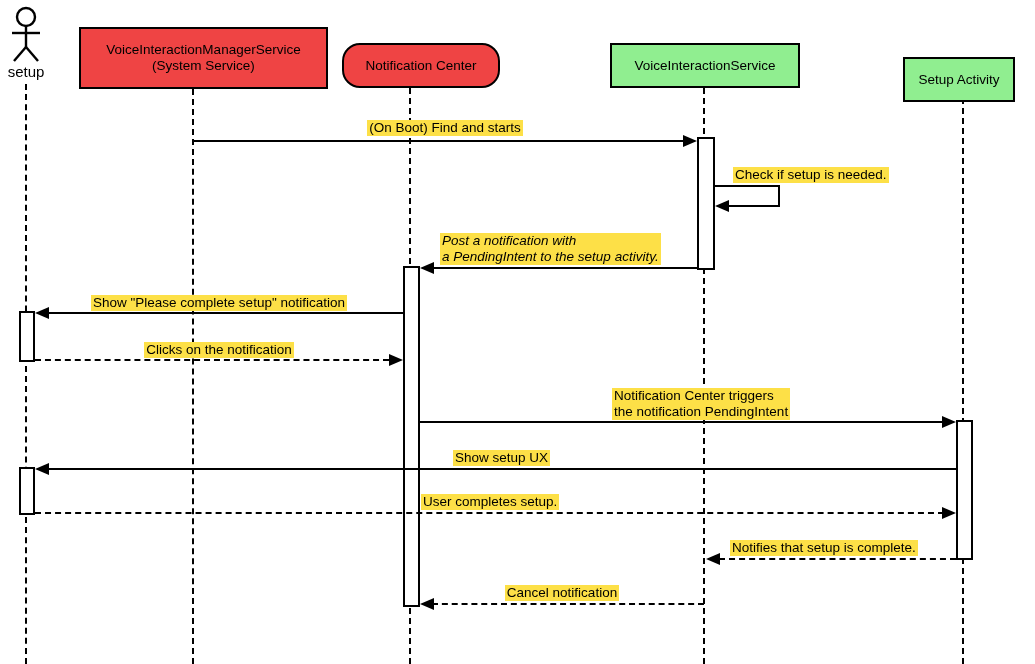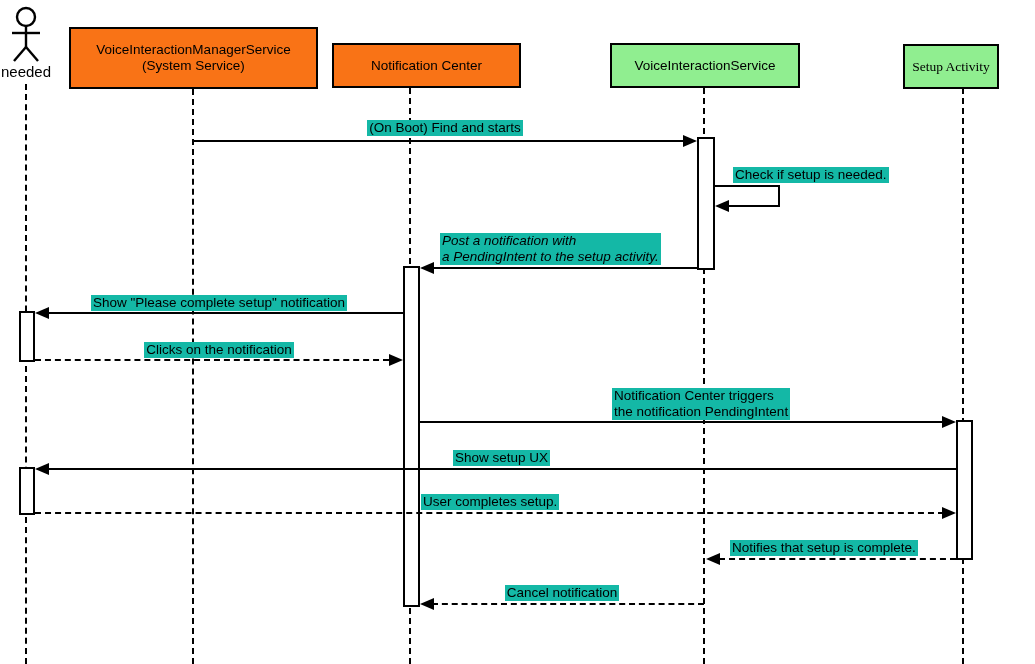--- a/index.html
+++ b/index.html
@@ -8,36 +8,36 @@
     font-family:"Liberation Sans","DejaVu Sans",sans-serif;color:#000;
   }
   
   .lifeline{position:absolute;width:0;border-left:2px dashed #000;z-index:1;}
   
   .pbox{
     position:absolute;box-sizing:border-box;border:2px solid #000;
     display:flex;align-items:center;justify-content:center;text-align:center;
     font-size:13.5px;line-height:16px;white-space:pre-line;z-index:2;
   }
-  .pbox.cyan{background:#f97316;}
+  .pbox.cyan{background:#ef4444;margin-left:10px;}
   .pbox.green{background:#90ee90;}
   
   .act{position:absolute;box-sizing:border-box;border:2px solid #000;background:#fff;z-index:2;}
   
   .mline{position:absolute;height:0;border-top:2px solid #000;z-index:3;}
   .mline.dashed{border-top-style:dashed;}
   .vline{position:absolute;width:0;border-left:2px solid #000;z-index:3;}
   
   .arrow{position:absolute;width:0;height:0;border-top:6px solid transparent;border-bottom:6px solid transparent;z-index:4;}
   .arrow.left{border-right:14px solid #000;}
   .arrow.right{border-left:14px solid #000;}
   
   .mlabel{position:absolute;display:flex;font-size:13.5px;line-height:16px;z-index:5;}
   .mlabel.center{justify-content:center;text-align:center;}
-  .mlabel span{background:#14b8a6;padding:0 2px;white-space:pre-line;text-align:left;}
+  .mlabel span{background:#fde047;padding:0 2px;white-space:pre-line;text-align:left;}
   .mlabel.center span{text-align:center;}
   
   .actor-svg{position:absolute;z-index:2;}
   .actor-label{position:absolute;font-size:15px;line-height:18px;text-align:center;z-index:2;}
 </style>
 </head>
 <body>
 
 <div class="stage">
 
@@ -48,34 +48,34 @@
   <div class="lifeline" style="left:962px;top:88px;height:576px;"></div>
 
   <svg class="actor-svg" style="left:6px;top:4px;" width="40" height="60" viewBox="0 0 40 60">
     <circle cx="20" cy="13" r="9" fill="none" stroke="#000" stroke-width="2.4"></circle>
     <line x1="20" y1="22" x2="20" y2="43" stroke="#000" stroke-width="2.4"></line>
     <line x1="6" y1="29" x2="34" y2="29" stroke="#000" stroke-width="2.4"></line>
     <line x1="20" y1="43" x2="8" y2="57" stroke="#000" stroke-width="2.4"></line>
     <line x1="20" y1="43" x2="32" y2="57" stroke="#000" stroke-width="2.4"></line>
   </svg>
   <div class="actor-label" style="left:0px;top:63px;width:52px;">
-    <span>needed</span>
+    <span>setup</span>
   </div>
 
   <div class="pbox cyan" style="left:69px;top:27px;width:249px;height:62px;">
     <span>VoiceInteractionManagerService
 (System Service)</span>
   </div>
-  <div class="pbox cyan" style="left:332px;top:43px;width:189px;height:45px;">
+  <div class="pbox cyan" style="left:332px;top:43px;width:158px;height:45px;border-radius:18px;">
     <span>Notification Center</span>
   </div>
   <div class="pbox green" style="left:610px;top:43px;width:190px;height:45px;">
     <span>VoiceInteractionService</span>
   </div>
-  <div class="pbox green" style="left:903px;top:44px;width:96px;height:45px;font-family:Liberation Serif, serif;">
+  <div class="pbox green" style="left:903px;top:57px;width:112px;height:45px;">
     <span>Setup Activity</span>
   </div>
 
   <div class="act" style="left:697px;top:137px;width:18px;height:133px;"></div>
   <div class="act" style="left:403px;top:266px;width:17px;height:341px;"></div>
   <div class="act" style="left:19px;top:311px;width:16px;height:51px;"></div>
   <div class="act" style="left:956px;top:420px;width:17px;height:140px;"></div>
   <div class="act" style="left:19px;top:467px;width:16px;height:48px;"></div>
 
   <div class="mline" style="left:193px;top:140px;width:491px;"></div>

